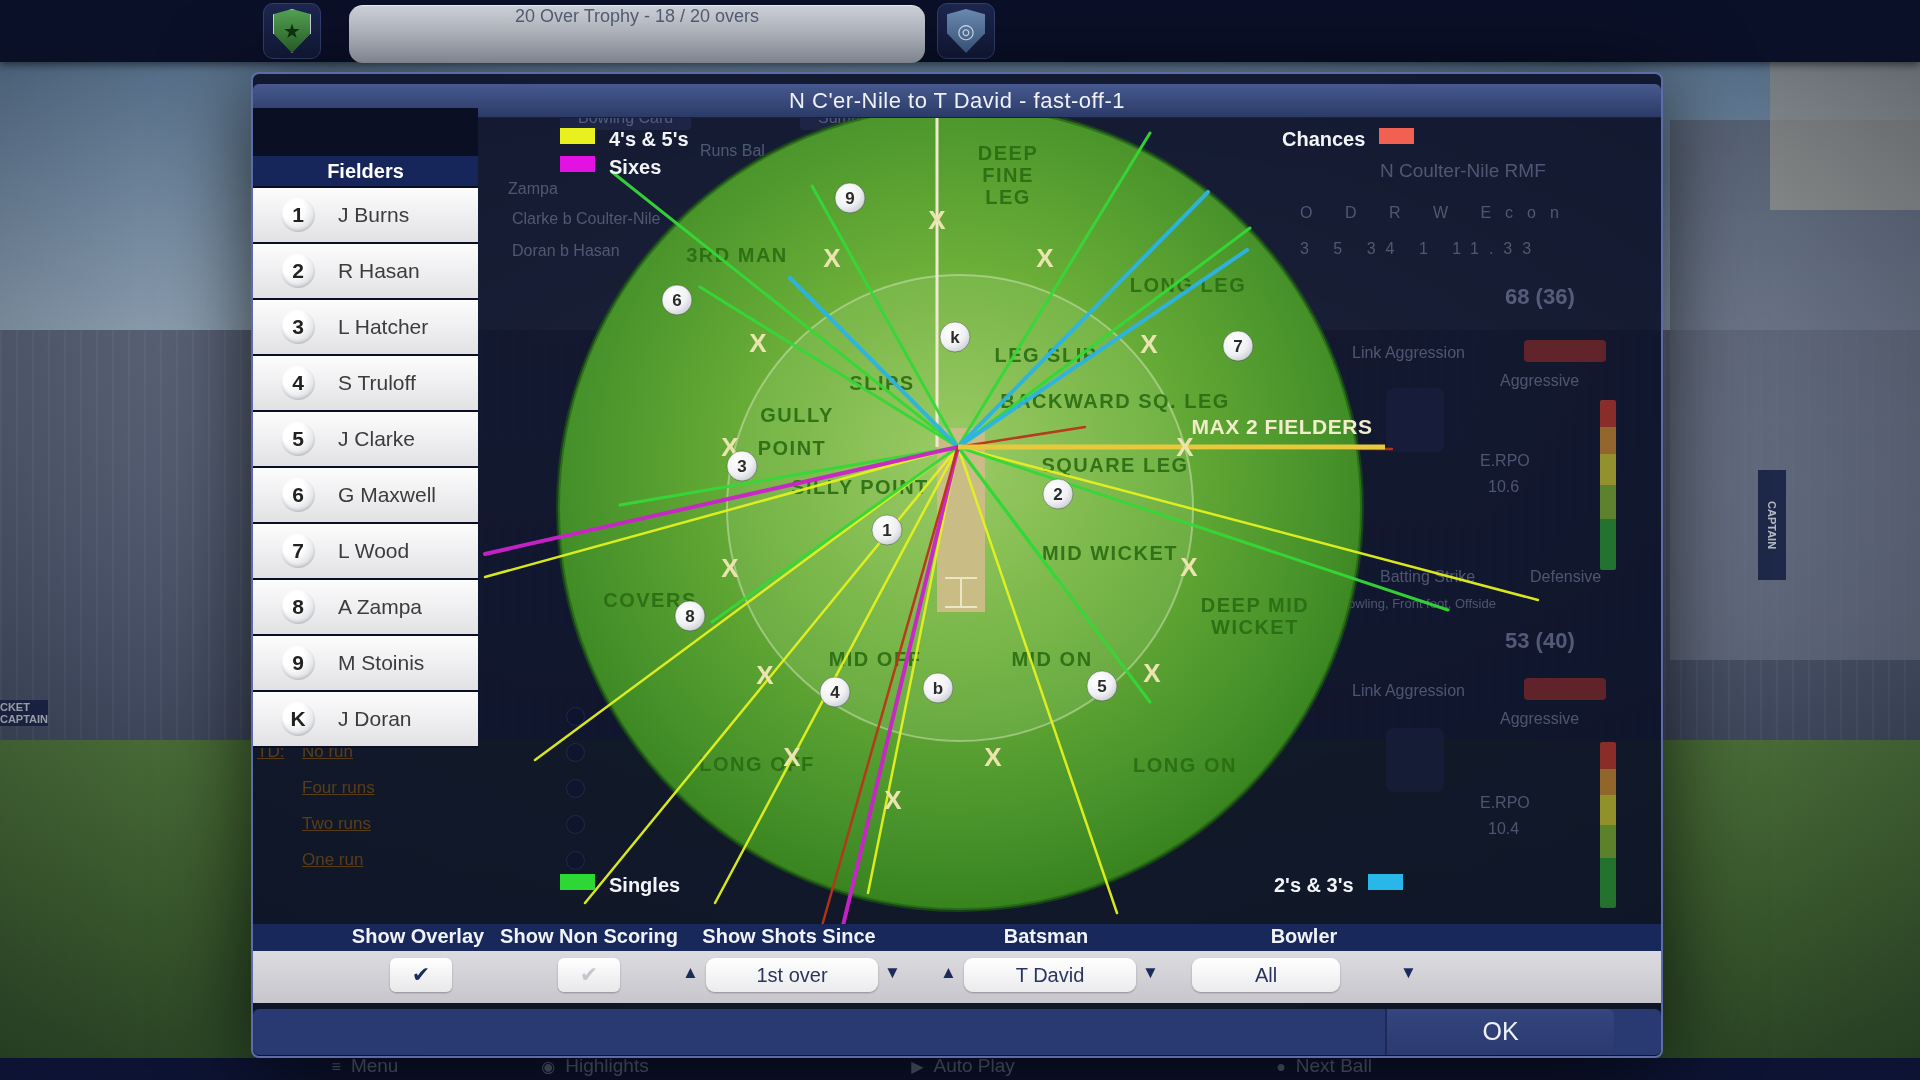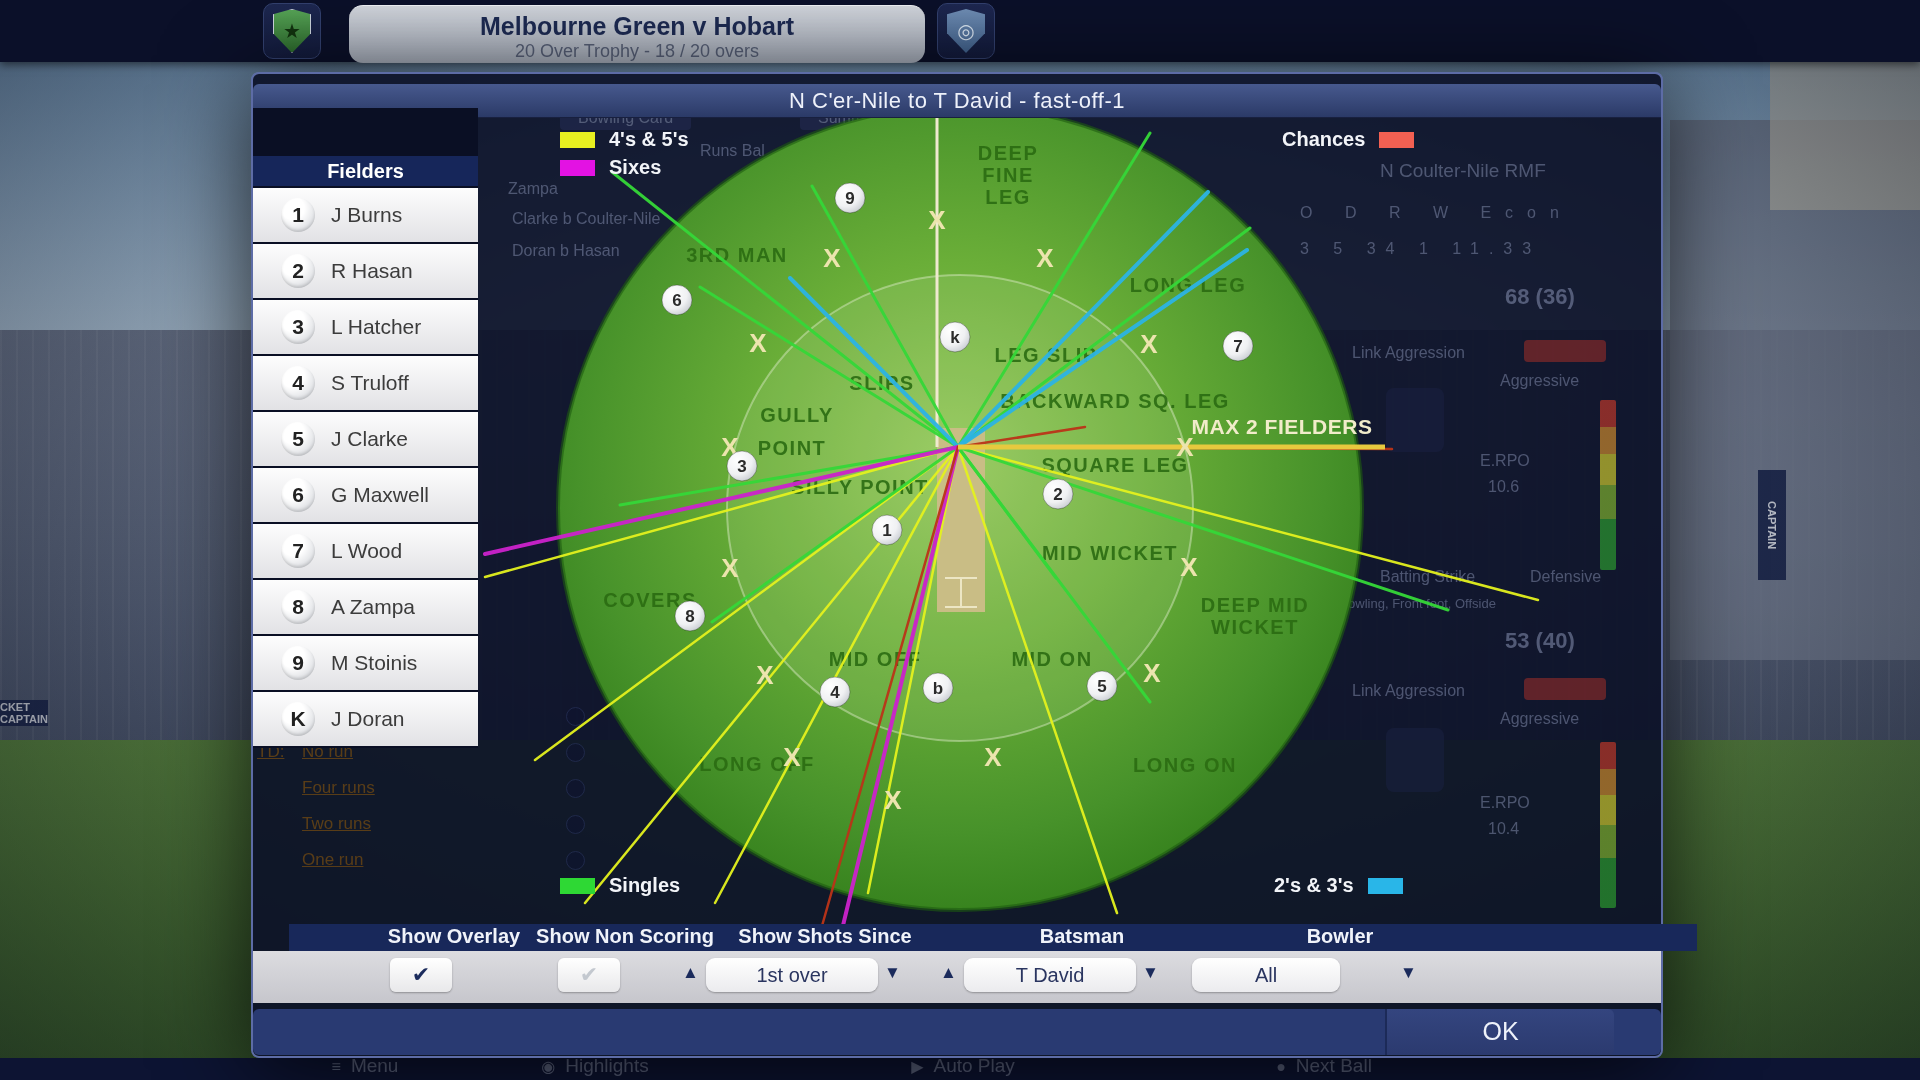--- a/index.html
+++ b/index.html
@@ -77,29 +77,29 @@
 
   
   .fpanel { position:absolute; left:253px; top:108px; width:225px; z-index:13; background:#0a0f24; padding-bottom:2px; }
   .fhead { height:30px; background:#16265a; color:#fff; font-size:20px; font-weight:bold;
     text-align:center; line-height:30px;margin-top:48px; }
   .frow { height:54px; margin-top:2px; background:linear-gradient(#fdfdfd,#e2e2e5); display:flex; align-items:center; }
   .fbadge { width:34px; height:34px; margin-left:28px; border-radius:50%;
     background:radial-gradient(circle at 35% 30%, #ffffff 0 35%, #c9ccd2 100%);
     box-shadow:inset 0 -2px 3px rgba(0,0,0,.15); text-align:center; line-height:34px;
     font-size:21px; font-weight:bold; color:#222; }
-  .fname { margin-left:16px; font-size:21px; color:#3c3c3c; font-weight:500; }
-
-  
-  .legend { position:absolute; z-index:13; display:flex; align-items:center; gap:14px;
+  .fname { margin-left:23px; font-size:21px; color:#3c3c3c; font-weight:500; }
+
+  
+  .legend { position:absolute; z-index:13; display:flex; gap:14px;
     color:#f2f4f8; font-size:20px; font-weight:bold;padding-left:36px; }
   .swatch { width:35px; height:16px; display:inline-block; }
 
   
-  .ctl-head { position:absolute; left:253px; top:924px; width:1408px; height:27px; background:#18285a; z-index:13;margin-left:36px; }
+  .ctl-head { position:absolute; left:253px; top:924px; width:1408px; height:27px; background:#18285a; z-index:13; }
   .ctl-head span { position:absolute; transform:translateX(-50%); color:#f0f3fa; font-size:20px; font-weight:bold; top:1px; white-space:nowrap; }
   .ctl-bar { position:absolute; left:253px; top:951px; width:1408px; height:52px; z-index:13;
     background:linear-gradient(#dcdce0,#c6c6cc); }
   .chk { position:absolute; top:7px; width:62px; height:34px; border-radius:6px;
     background:linear-gradient(#ffffff,#e8e8ea); box-shadow:0 1px 2px rgba(0,0,0,.3);
     text-align:center; line-height:34px; font-size:22px; font-weight:bold; color:#1b2b5c; }
   .chk .tick-dim { color:#c3c8cf; }
   .dd { position:absolute; top:7px; height:34px; border-radius:9px;
     background:linear-gradient(#ffffff,#ebebee); box-shadow:0 1px 2px rgba(0,0,0,.3);
     text-align:center; line-height:34px; font-size:20px; color:#2a3560; }
@@ -131,21 +131,20 @@
     </div>
   <div class="vignette"></div>
 
   <div class="topbar">
     <div class="badge badge-l">
       <div class="shield shield-green">
           <span>★</span>
         </div>
     </div>
     <div class="plate">
-      <div class="plate-title">Melbourne Green v Hobart</div>
       <div class="plate-sub">20 Over Trophy - 18 / 20 overs</div>
     </div>
     <div class="badge badge-r">
       <div class="shield shield-blue">
           <span>◎</span>
         </div>
     </div>
   </div>
 
   <div class="menustrip">

